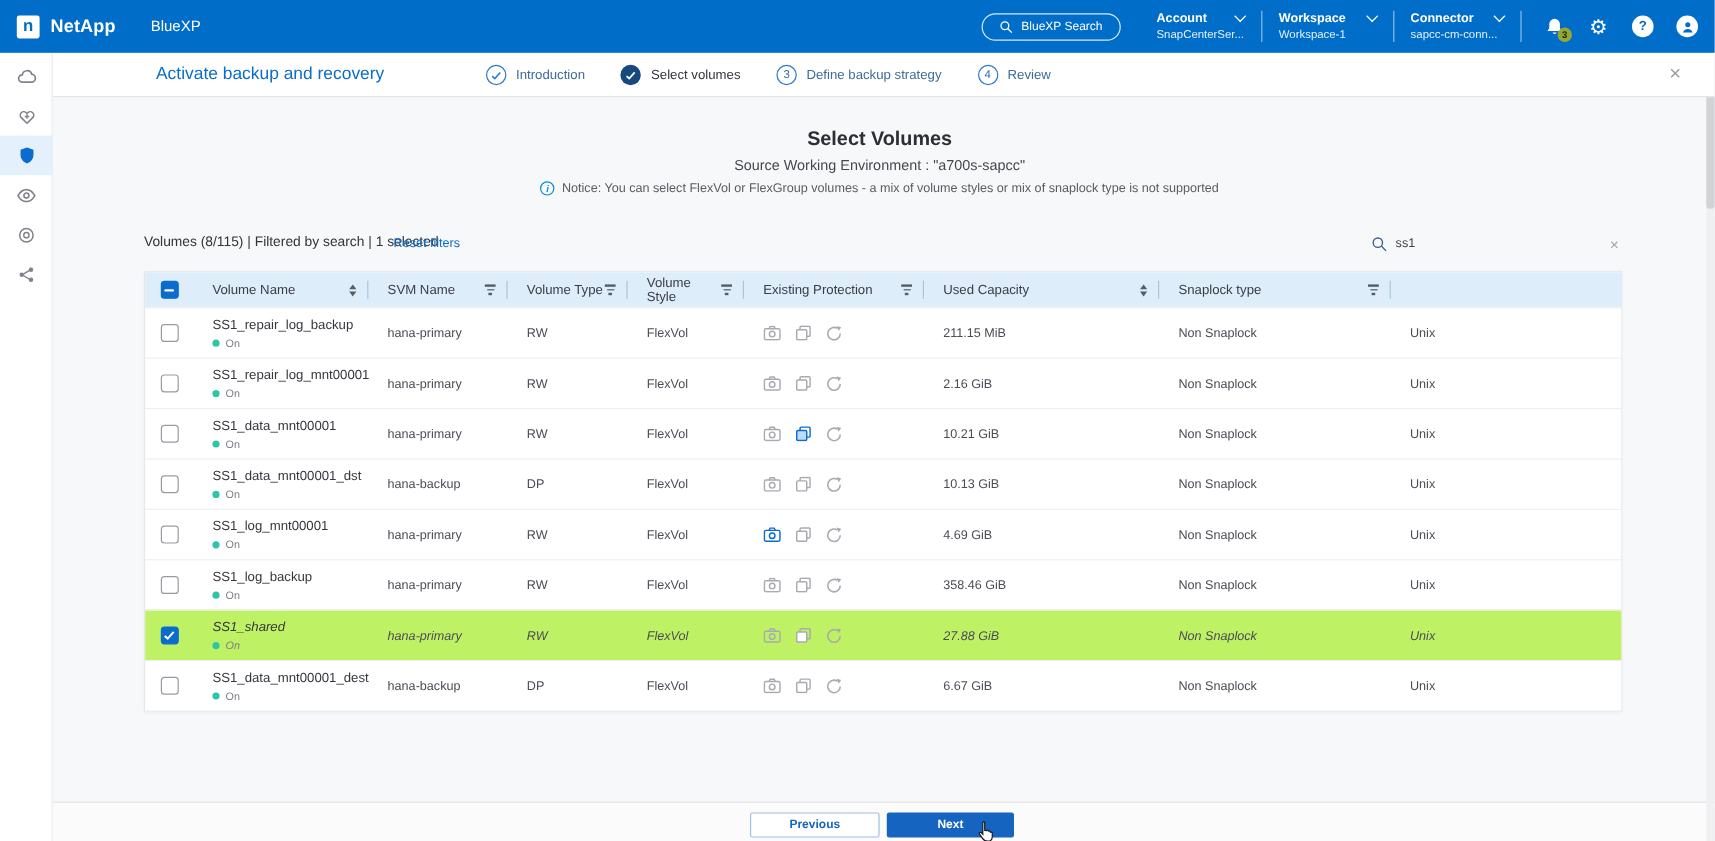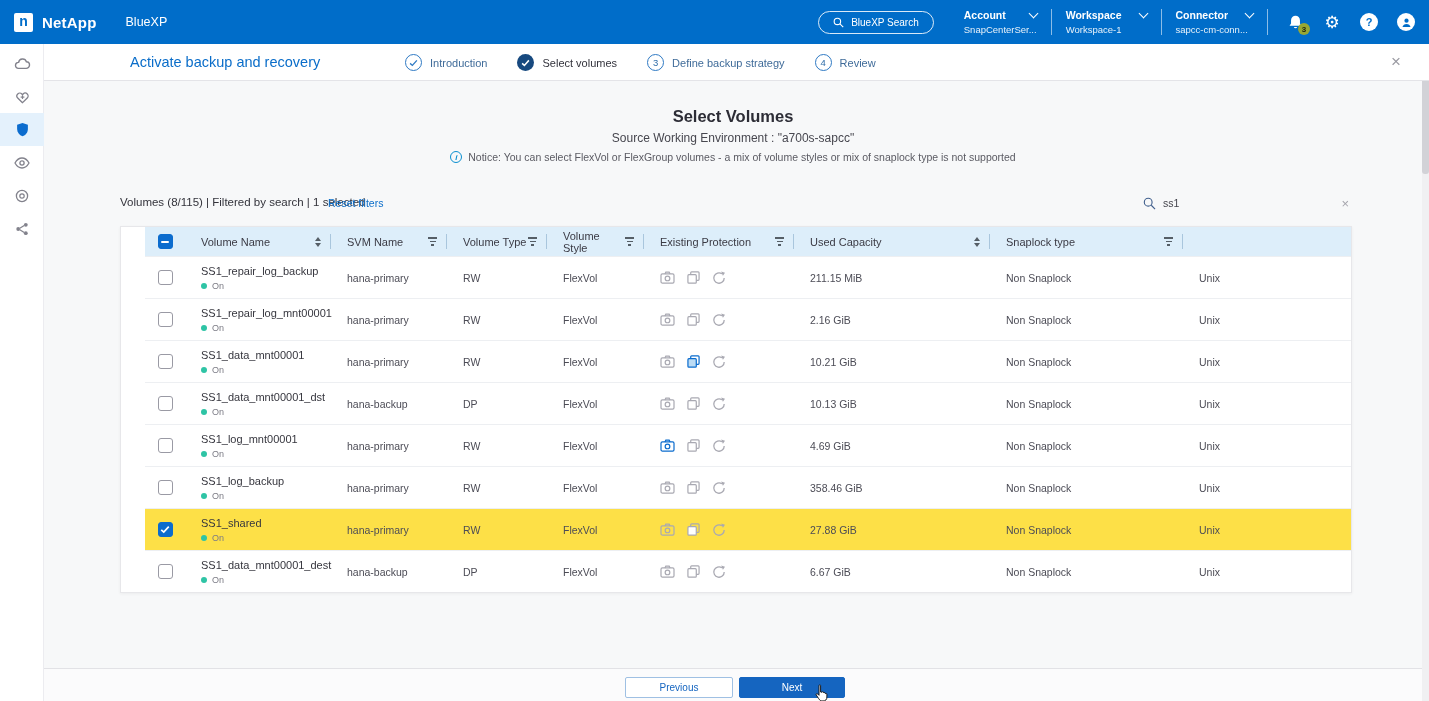--- a/index.html
+++ b/index.html
@@ -53,56 +53,56 @@
   .info-ic { width:12px; height:12px; border:1px solid #0a8fd0; border-radius:50%; color:#0a8fd0; font-size:8px; font-style:italic; font-weight:bold; display:flex; align-items:center; justify-content:center; }
 
   
   .tbl-summary { position:absolute; left:120px; top:196px; font-size:11.5px; color:#33333b; }
   .reset-filters { position:absolute; left:328px; top:197px; font-size:10.5px; color:#0a6dc9; cursor:pointer; }
   .searchbox { position:absolute; left:1135px; top:190px; width:222px; height:26px; display:flex; align-items:center; gap:7px; padding:0 8px; color:#5a6b85; }
   .searchbox input { border:none; outline:none; background:transparent; font-size:10.5px; color:#44444c; width:160px; font-family:"Liberation Sans",sans-serif; }
   .search-clear { margin-left:auto; color:#a5a5ad; font-size:13px; cursor:pointer; }
 
   
-  .vtable { position:absolute; left:120px; top:226px; width:1232px; background:#fff; border:1px solid #e7e7ea; box-shadow:0 1px 3px rgba(0,0,0,.05);padding-left:24px; }
+  .vtable { position:absolute; left:120px; top:226px; width:1232px; background:#fff; border:1px solid #e7e7ea; box-shadow:0 1px 3px rgba(0,0,0,.05); }
   .grid-cols { display:grid; grid-template-columns:40px 146px 116px 100px 97px 150px 196px 193px 1fr; }
   .thead { background:#ddeefa; height:29px; align-items:center; }
   .th { position:relative; height:29px; display:flex; align-items:center; justify-content:space-between; padding:0 10px 0 16px; font-size:11px; color:#3b3b45; }
   .th.hasdiv::after { content:""; position:absolute; right:0; top:7px; bottom:7px; width:1px; background:#a9c6dd; }
   .cb-cell { display:flex; align-items:center; justify-content:center; }
   .cb { width:15px; height:15px; border:1.4px solid #9a9aa4; border-radius:3px; background:#fff; display:flex; align-items:center; justify-content:center; cursor:pointer; }
   .cb.checked, .cb.indet { background:#0b6cce; border-color:#0b6cce; }
   .cb .mark { display:none; }
   .cb.checked .mark, .cb.indet .mark { display:block; }
   .indet-bar { width:8px; height:2px; background:#fff; border-radius:1px; }
   .sort-ic { display:flex; flex-direction:column; gap:2px; align-items:center; }
   .sort-ic i { width:0; height:0; border-left:3.5px solid transparent; border-right:3.5px solid transparent; }
   .sort-up { border-bottom:4px solid #555e66; }
   .sort-dn { border-top:4px solid #555e66; }
   .filter-ic { display:flex; flex-direction:column; gap:2px; align-items:center; }
   .filter-ic i { height:1.4px; background:#555e66; display:block; }
   .f1{width:9px;} .f2{width:6px;} .f3{width:3px;}
 
   .trow { height:42px; align-items:center; border-top:1px solid #edeff2; background:#fff; cursor:pointer; }
-  .trow.selected { background:#fde047; }
+  .trow.selected { background:#bef264;font-style:italic; }
   .td { padding:0 16px; font-size:10.5px; color:#4c4c56; }
   .name-cell { display:flex; flex-direction:column; gap:4px; }
   .vname { font-size:11px; color:#36363e; }
   .vstate { display:flex; align-items:center; gap:5px; }
   .dot { width:6px; height:6px; border-radius:50%; background:#2ec4a5; }
   .on-label { font-size:9px; color:#7b7b85; }
   .prot-cell { display:flex; align-items:center; gap:12px; padding-left:16px; }
   .prot-i { color:#a9a9b2; display:flex; }
   .prot-i.active { color:#0b6cce; }
   .prot-i.active .page-front { fill:#bcdcf5; }
   .prot-i.active svg { stroke-width-adjust:1; }
 
   
   .footerbar { position:absolute; left:44px; top:668px; width:1385px; height:33px; background:#fbfbfc; border-top:1px solid #e2e2e6; }
-  .btn { position:absolute; height:21px; border-radius:2px; font-size:10px; display:flex; align-items:center; justify-content:center; cursor:pointer; font-family:"Liberation Sans",sans-serif; }
+  .btn { position:absolute; height:21px; border-radius:2px; font-size:10px; display:flex; align-items:center; justify-content:center; cursor:pointer; font-family:"Liberation Sans",sans-serif;font-weight:bold; }
   .btn-prev { left:625px; top:677px; width:108px; background:#fff; border:1px solid #9fc0e3; color:#1565c0; }
   .btn-next { left:739px; top:677px; width:106px; background:#1565c0; border:1px solid #1565c0; color:#fff; }
 
   .scroll-track { position:absolute; left:1422px; top:44px; width:7px; height:657px; background:#f0f0f2; }
   .scroll-thumb { position:absolute; left:0; top:0; width:7px; height:130px; background:#d2d2d7; border-radius:3px; cursor:grab; }
 
   .cursor { position:absolute; left:814px; top:684px; z-index:50; pointer-events:none; }
 </style>
 </head>
 <body>

